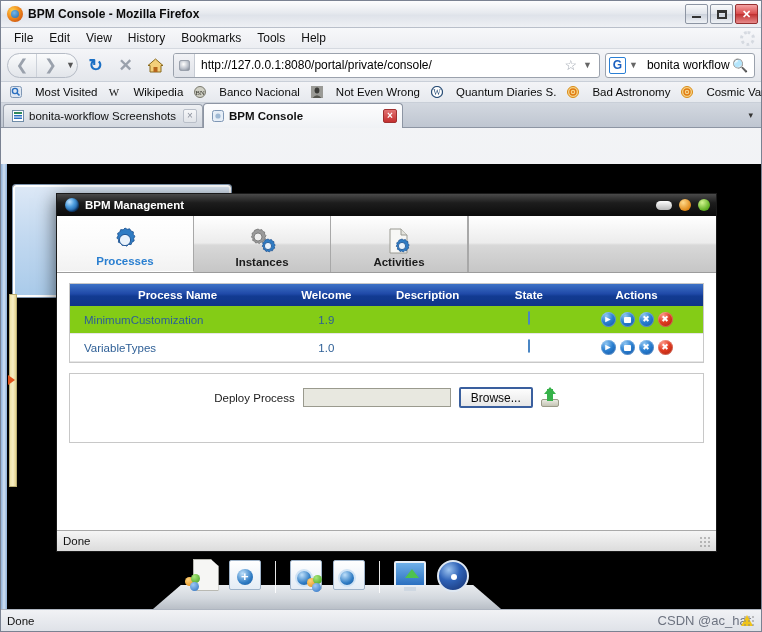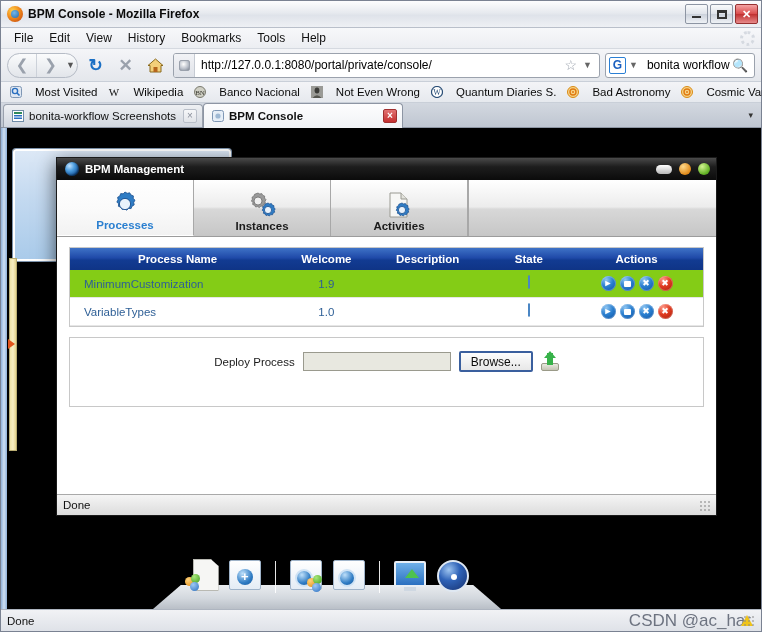--- a/index.html
+++ b/index.html
@@ -172,34 +172,34 @@
     background: linear-gradient(to bottom,#f6f7f9,#e1e4e9);
   }
   .tab.active .tab-close {
     color: #fff; border-color: #a03030; font-weight: bold;
     background: linear-gradient(to bottom, #e27272, #c42f2f);
   }
   .tablist-drop { margin-left: auto; padding: 0 6px; font-size: 9px; color: #333; }
 
   
   .ff-viewport {
-    flex: 1; position: relative; background: #000; overflow: hidden;
+    flex: 1; position: relative; background: #000; overflow: hidden; margin-top: 36px;
   }
 
   
   .ff-statusbar {
     height: 22px; display: flex; align-items: center;
     padding: 0 6px;
     background: linear-gradient(to bottom, #f1f2f5, #dfe2e8);
     border-top: 1px solid #aeb5c0;
     font-size: 11.5px; color: #111;
   }
   .ff-status-right {
     margin-left: auto; display: flex; align-items: center; gap: 4px;
-    color: #6d7380; font-size: 17px;
+    color: #6d7380; font-size: 13px;
   }
   .warn-tri {
     width: 0; height: 0; border-left: 6px solid transparent;
     border-right: 6px solid transparent; border-bottom: 11px solid #f0c419;
     position: relative; margin: 0 -14px;
   }
   .grip { width: 12px; height: 12px; opacity: .5;
     background:
       radial-gradient(circle, #888 40%, transparent 41%) 0 0/4px 4px; }
 

